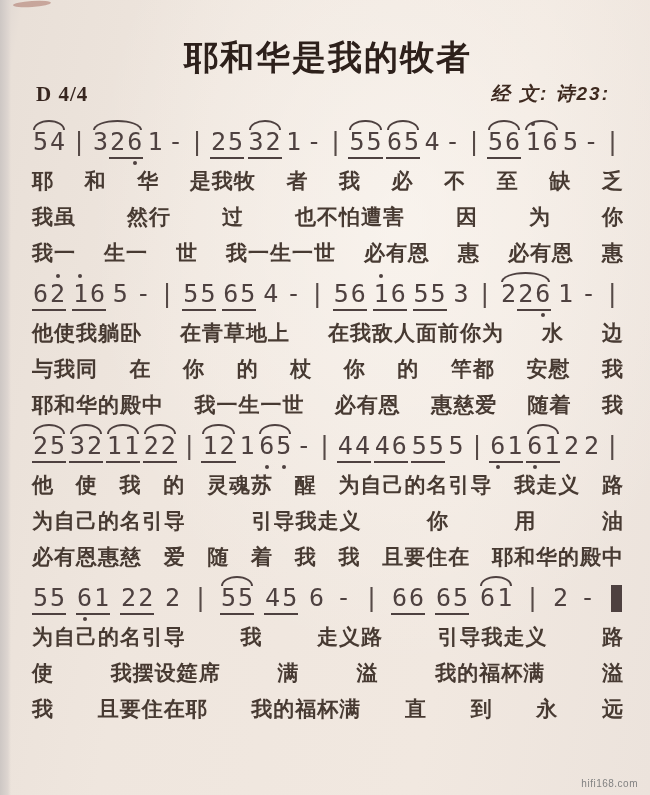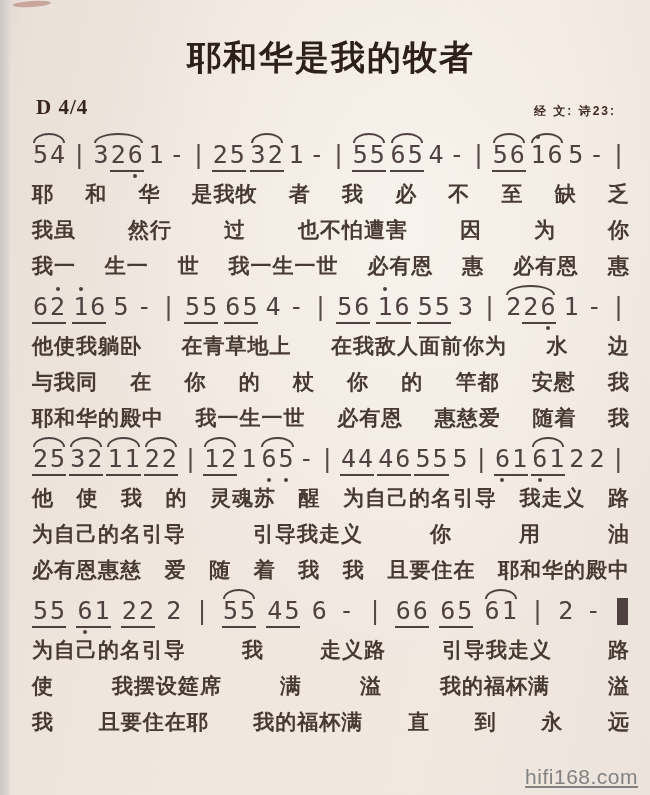--- a/index.html
+++ b/index.html
@@ -5,34 +5,34 @@
   :root{
     --ink:#4e4140;
     --lyric:#473a32;
     --title:#2d201b;
     --paper:#ece3db;
   }
   html,body{margin:0;padding:0;}
   body{width:650px;height:795px;font-family:"Liberation Sans", sans-serif;}
   .page{
     position:relative;box-sizing:border-box;width:650px;height:795px;overflow:hidden;
-    padding:30px 20px 0 32px;
+    padding:30px 26px 0 32px;
     background:
       radial-gradient(ellipse at 62% 28%, rgba(255,252,248,.55) 0%, rgba(255,252,248,0) 55%),
       linear-gradient(100deg,#ded6d1 0%, #e9e0d8 3%, #efe6de 30%, #f1e8e0 70%, #ece3dc 100%);
   }
   .left-edge{position:absolute;left:0;top:0;width:11px;height:100%;
     background:linear-gradient(90deg,#cdc7c4,#ddd5d0 70%,rgba(221,213,208,0));}
   .top-streak{position:absolute;left:13px;top:1px;width:38px;height:6px;border-radius:50%;
     background:#8a3a2c;opacity:.35;transform:rotate(-4deg);}
   h1{margin:8px 0 0;text-align:center;font-size:34px;line-height:1.15;font-weight:900;
      letter-spacing:2px;color:var(--title);}
-  .meta-row{margin-top:17px;height:26px;display:flex;justify-content:space-between;align-items:flex-end;}
+  .meta-row{margin-top:4px;height:26px;display:flex;justify-content:space-between;align-items:flex-end;}
   .keysig{font-family:"Liberation Serif", serif;font-weight:700;font-size:21px;color:#37261f;margin-left:4px;letter-spacing:1px;}
-  .scripture{font-size:12px;font-weight:700;color:#3e2a20;margin-right:14px;letter-spacing:2px;}
+  .scripture{font-size:19px;font-weight:700;color:#3e2a20;margin-right:14px;letter-spacing:2px;font-style:italic;}
   #systems{margin-top:22px;}
   .system{margin-bottom:15px;}
   .music-line{
     display:flex;justify-content:space-between;align-items:flex-end;
     height:30px;margin:0 2px 9px 0;
     font-family:"DejaVu Sans Mono", monospace;font-size:25px;color:var(--ink);
   }
   .mgroup{position:relative;display:inline-flex;align-items:flex-end;}
   .mgroup.arc::after{
     content:"";position:absolute;left:1px;right:1px;top:-9px;height:8px;
@@ -46,22 +46,22 @@
   .mtok.dash{letter-spacing:0;}
   .mtok.endbar{width:9px;height:24px;background:var(--ink);margin:0 0 3px 5px;border-bottom:none;}
   .dot{position:absolute;left:50%;transform:translateX(-50%);width:4px;height:4px;
        border-radius:50%;background:var(--ink);display:block;}
   .dot.hi{top:-7px;}
   .dot.lo{bottom:-8px;}
   .lyrics{display:flex;justify-content:space-between;align-items:baseline;
     height:26px;line-height:26px;margin-bottom:10px;
     font-size:21px;font-weight:700;color:var(--lyric);}
   .seg{letter-spacing:1px;white-space:nowrap;}
-  .watermark{position:absolute;right:12px;bottom:6px;font-size:21px;color:#828282;
-    font-family:"Liberation Sans", sans-serif;letter-spacing:.5px;text-decoration:underline;}
+  .watermark{position:absolute;right:12px;bottom:6px;font-size:10px;color:#828282;
+    font-family:"Liberation Sans", sans-serif;letter-spacing:.5px;}
 </style>
 </head>
 <body>
 
 <div class="page">
   <div class="left-edge"></div>
   <div class="top-streak"></div>
 
   <h1>耶和华是我的牧者</h1>
 

